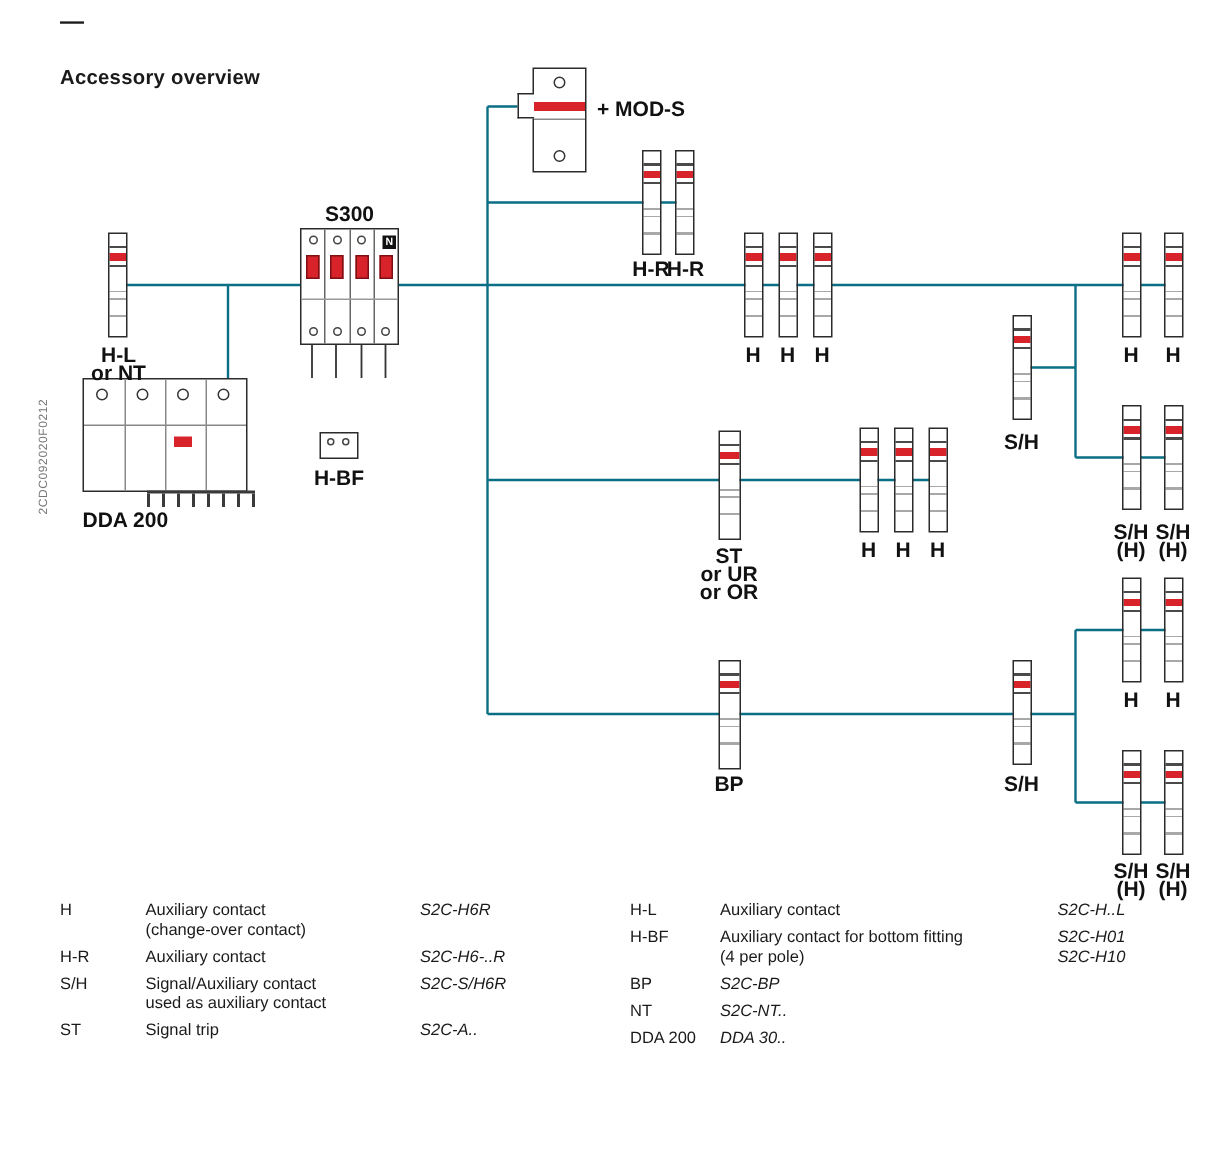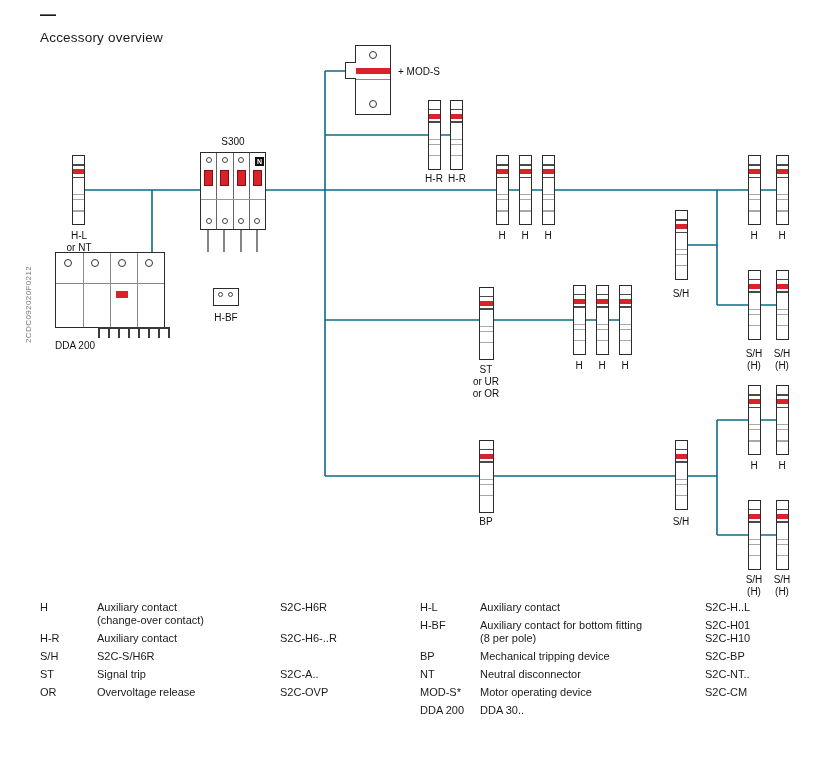--- a/index.html
+++ b/index.html
@@ -6,21 +6,21 @@
   :root { --line:#0a6e84; --red:#d8232a; }
   html,body { background:#fff; }
   body {
     width:816px; height:772px; position:relative; overflow:hidden;
     font-family:"Liberation Sans", sans-serif; color:#1a1a1a;
   }
   .abs { position:absolute; }
 
   
   .dash { font-size:16px; font-weight:700; }
-  .title { font-size:13.5px; font-weight:400; letter-spacing:.2px; }
+  .title { font-size:13.5px; font-weight:700; letter-spacing:.2px;margin-top:14px; }
 
   
   .sidecode {
     font-size:8px; color:#777; letter-spacing:.4px;
     transform:rotate(-90deg); transform-origin:left top; white-space:nowrap;
   }
 
   
   .acc {
     position:absolute; width:13px; height:70px;
@@ -38,21 +38,21 @@
       #a8a8a8 43px,#a8a8a8 44px,
       #fff 44px,#fff 54px,
       #a8a8a8 54px,#a8a8a8 55.5px,
       #fff 55.5px,#fff 100%);
   }
   .acc.wide { width:15px; height:73px; }
 
   
   .dlabel {
     position:absolute; width:44px; text-align:center;
-    font-size:10px; line-height:12px; font-weight:400; color:#111;
+    font-size:14px; line-height:12px; font-weight:700; color:#111;
   }
   .dlabel.left { text-align:left; }
 
   
   .s300 {
     position:absolute; width:66px; height:78px; background:#fff;
     border:1.5px solid #2b2b2b; display:flex;
   }
   .s300::after { content:""; position:absolute; left:0; right:0; top:46px; border-top:1px solid #999; }
   .s300 .mod { flex:1; position:relative; border-right:1px solid #666; }
@@ -88,21 +88,21 @@
 
   
   .hbf { position:absolute; width:26px; height:18px; border:1.3px solid #2b2b2b; background:#fff; }
   .hbf i { position:absolute; top:3px; width:5px; height:5px; border:1px solid #444; border-radius:50%; }
 
   
   .legend { position:absolute; font-size:11px; line-height:13px; color:#1a1a1a; }
   .lrow { display:flex; align-items:flex-start; margin-bottom:5px; }
   .lterm { flex:none; }
   .ldesc { flex:none; white-space:pre-line; }
-  .lcode { flex:1; white-space:pre-line; }
+  .lcode { flex:1; white-space:pre-line;font-style:italic; }
   .legend.l .lterm { width:57px; } .legend.l .ldesc { width:183px; }
   .legend.r .lterm { width:60px; } .legend.r .ldesc { width:225px; }
   .footnote { margin-top:7px; white-space:pre-line; font-size:11px; line-height:13px; }
 </style>
 </head>
 <body>
 
 <div class="abs dash" style="left:40px; top:6px;">—</div>
 <div class="abs title" style="left:40px; top:30px;">Accessory overview</div>
 
@@ -224,59 +224,49 @@
 (change-over contact)</span>
     <span class="lcode">S2C-H6R</span>
   </div>
   <div class="lrow">
     <span class="lterm">H-R</span>
     <span class="ldesc">Auxiliary contact</span>
     <span class="lcode">S2C-H6-..R</span>
   </div>
   <div class="lrow">
     <span class="lterm">S/H</span>
+    <span class="ldesc">Signal/Auxiliary contact
+used as auxiliary contact</span>
     <span class="lcode">S2C-S/H6R</span>
   </div>
   <div class="lrow">
     <span class="lterm">ST</span>
     <span class="ldesc">Signal trip</span>
     <span class="lcode">S2C-A..</span>
   </div>
-  <div class="lrow">
-    <span class="lterm">OR</span>
-    <span class="ldesc">Overvoltage release</span>
-    <span class="lcode">S2C-OVP</span>
-  </div>
 </div>
 
 <div class="legend r" style="left:420px; top:601px; width:372px;">
   <div class="lrow">
     <span class="lterm">H-L</span>
     <span class="ldesc">Auxiliary contact</span>
     <span class="lcode">S2C-H..L</span>
   </div>
   <div class="lrow">
     <span class="lterm">H-BF</span>
     <span class="ldesc">Auxiliary contact for bottom fitting
-(8 per pole)</span>
+(4 per pole)</span>
     <span class="lcode">S2C-H01
 S2C-H10</span>
   </div>
   <div class="lrow">
     <span class="lterm">BP</span>
-    <span class="ldesc">Mechanical tripping device</span>
     <span class="lcode">S2C-BP</span>
   </div>
   <div class="lrow">
     <span class="lterm">NT</span>
-    <span class="ldesc">Neutral disconnector</span>
     <span class="lcode">S2C-NT..</span>
-  </div>
-  <div class="lrow">
-    <span class="lterm">MOD-S*</span>
-    <span class="ldesc">Motor operating device</span>
-    <span class="lcode">S2C-CM</span>
   </div>
   <div class="lrow">
     <span class="lterm">DDA 200</span>
     <span class="lcode">DDA 30..</span>
   </div>
 </div>
 
 </body></html>

